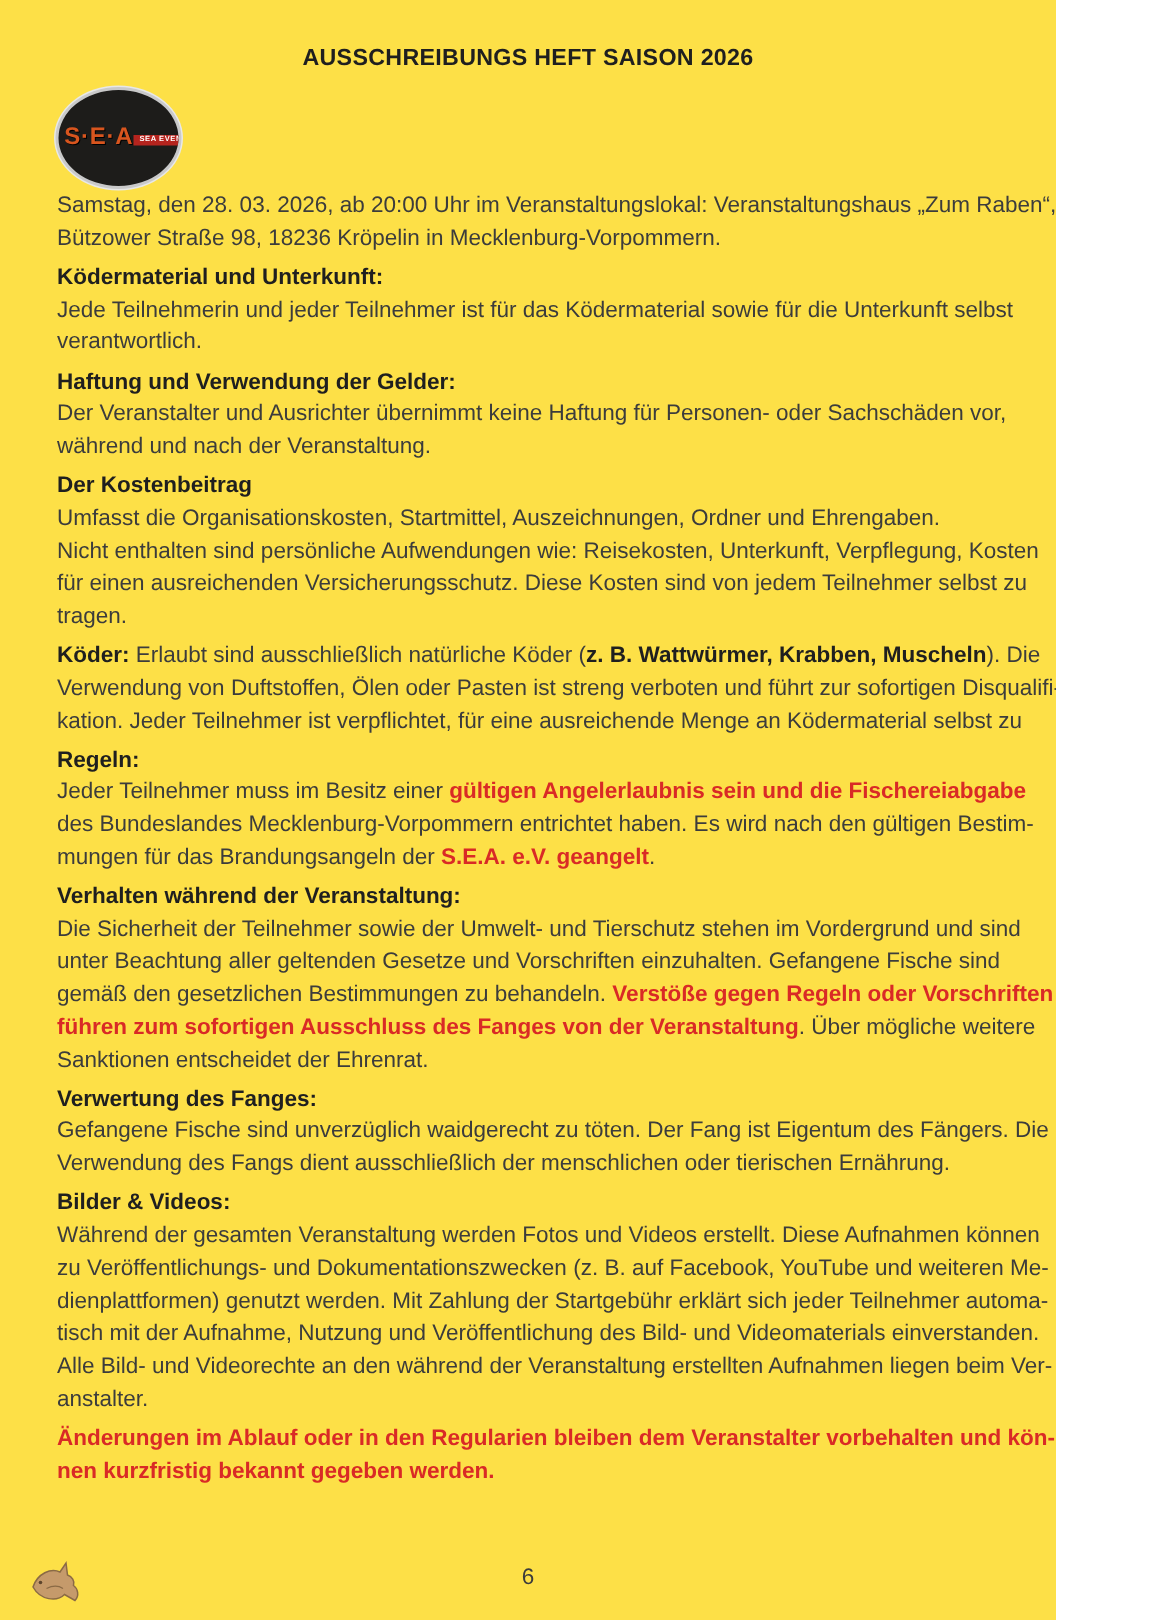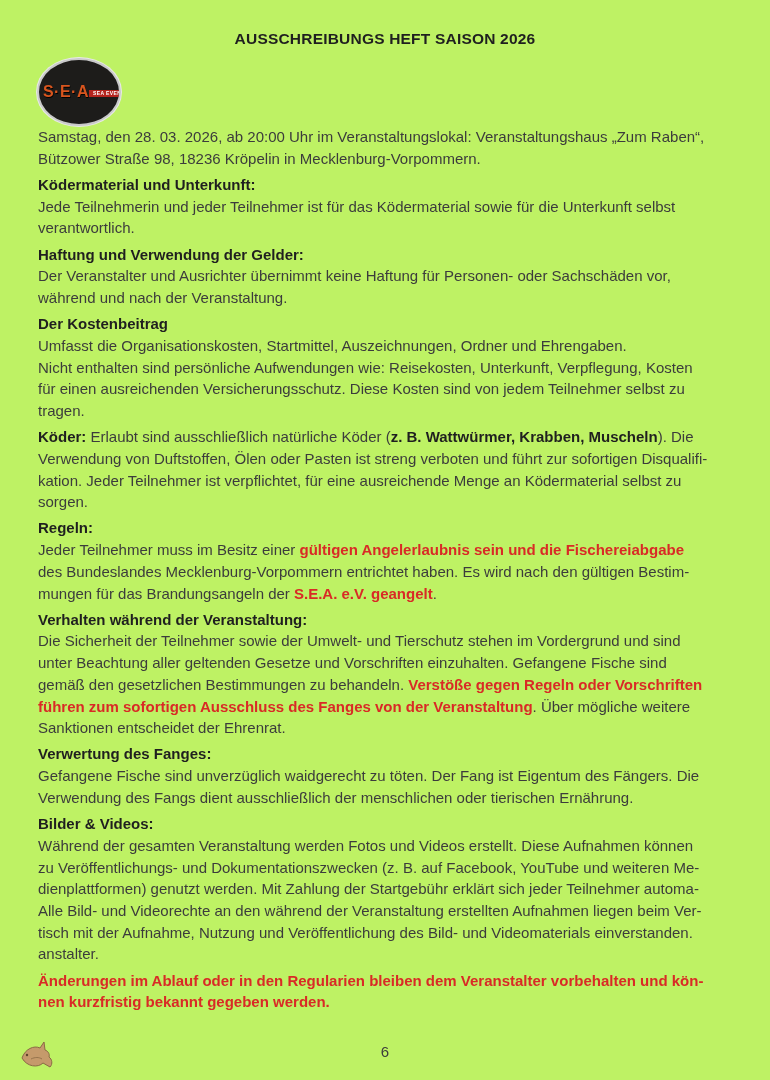--- a/index.html
+++ b/index.html
@@ -1,20 +1,20 @@
 <!DOCTYPE html>
 <html lang="de" style="--body-text: #3c3c3c; --heading-text: #1f1f1f; --red-text: #d92a26; --logo-bg: #1d1c1a; --logo-letters: #d8551e; --logo-banner: #b5241e; --fish-icon: #c59a6b;"><head>
 <meta charset="utf-8">
 <style>
   html, body { margin: 0; padding: 0; background: #ffffff; }
   .page {
     position: relative;
-    width: 770px;
+    width: 704px;
     height: 1080px;
-    background: #bef264;
+    background: #fde047;
     overflow: hidden;
     font-family: "Liberation Sans", sans-serif;
     color: var(--body-text, #3c3c3c);
   }
   .doc-title {
     position: absolute;
     top: 30px; left: 0;
     width: 100%;
     text-align: center;
     font-size: 15.5px;
@@ -133,21 +133,20 @@
         <div class="sec-heading">Der Kostenbeitrag</div>
         <div class="line"><span class="seg-n">Umfasst die Organisationskosten, Startmittel, Auszeichnungen, Ordner und Ehrengaben.</span></div>
         <div class="line"><span class="seg-n">Nicht enthalten sind persönliche Aufwendungen wie: Reisekosten, Unterkunft, Verpflegung, Kosten</span></div>
         <div class="line"><span class="seg-n">für einen ausreichenden Versicherungsschutz. Diese Kosten sind von jedem Teilnehmer selbst zu</span></div>
         <div class="line"><span class="seg-n">tragen.</span></div>
       </section>
       <section class="section">
         <div class="line"><span class="seg-b">Köder:</span><span class="seg-n"> Erlaubt sind ausschließlich natürliche Köder (</span><span class="seg-b">z. B. Wattwürmer, Krabben, Muscheln</span><span class="seg-n">). Die</span></div>
         <div class="line"><span class="seg-n">Verwendung von Duftstoffen, Ölen oder Pasten ist streng verboten und führt zur sofortigen Disqualifi-</span></div>
         <div class="line"><span class="seg-n">kation. Jeder Teilnehmer ist verpflichtet, für eine ausreichende Menge an Ködermaterial selbst zu</span></div>
-        <div class="line"><span class="seg-n">sorgen.</span></div>
       </section>
       <section class="section">
         <div class="sec-heading">Regeln:</div>
         <div class="line"><span class="seg-n">Jeder Teilnehmer muss im Besitz einer </span><span class="seg-r">gültigen Angelerlaubnis sein und die Fischereiabgabe</span></div>
         <div class="line"><span class="seg-n">des Bundeslandes Mecklenburg-Vorpommern entrichtet haben. Es wird nach den gültigen Bestim-</span></div>
         <div class="line"><span class="seg-n">mungen für das Brandungsangeln der </span><span class="seg-r">S.E.A. e.V. geangelt</span><span class="seg-n">.</span></div>
       </section>
       <section class="section">
         <div class="sec-heading">Verhalten während der Veranstaltung:</div>
         <div class="line"><span class="seg-n">Die Sicherheit der Teilnehmer sowie der Umwelt- und Tierschutz stehen im Vordergrund und sind</span></div>
@@ -159,22 +158,22 @@
       <section class="section">
         <div class="sec-heading">Verwertung des Fanges:</div>
         <div class="line"><span class="seg-n">Gefangene Fische sind unverzüglich waidgerecht zu töten. Der Fang ist Eigentum des Fängers. Die</span></div>
         <div class="line"><span class="seg-n">Verwendung des Fangs dient ausschließlich der menschlichen oder tierischen Ernährung.</span></div>
       </section>
       <section class="section">
         <div class="sec-heading">Bilder &amp; Videos:</div>
         <div class="line"><span class="seg-n">Während der gesamten Veranstaltung werden Fotos und Videos erstellt. Diese Aufnahmen können</span></div>
         <div class="line"><span class="seg-n">zu Veröffentlichungs- und Dokumentationszwecken (z. B. auf Facebook, YouTube und weiteren Me-</span></div>
         <div class="line"><span class="seg-n">dienplattformen) genutzt werden. Mit Zahlung der Startgebühr erklärt sich jeder Teilnehmer automa-</span></div>
+        <div class="line"><span class="seg-n">tisch mit der Aufnahme, Nutzung und Veröffentlichung des Bild- und Videomaterials einverstanden.</span></div>
         <div class="line"><span class="seg-n">Alle Bild- und Videorechte an den während der Veranstaltung erstellten Aufnahmen liegen beim Ver-</span></div>
-        <div class="line"><span class="seg-n">tisch mit der Aufnahme, Nutzung und Veröffentlichung des Bild- und Videomaterials einverstanden.</span></div>
         <div class="line"><span class="seg-n">anstalter.</span></div>
       </section>
       <section class="section">
         <div class="line"><span class="seg-r">Änderungen im Ablauf oder in den Regularien bleiben dem Veranstalter vorbehalten und kön-</span></div>
         <div class="line"><span class="seg-r">nen kurzfristig bekannt gegeben werden.</span></div>
       </section>
     </main>
 
   <div class="corner-fish">
     <svg viewBox="0 0 40 36" xmlns="http://www.w3.org/2000/svg">

